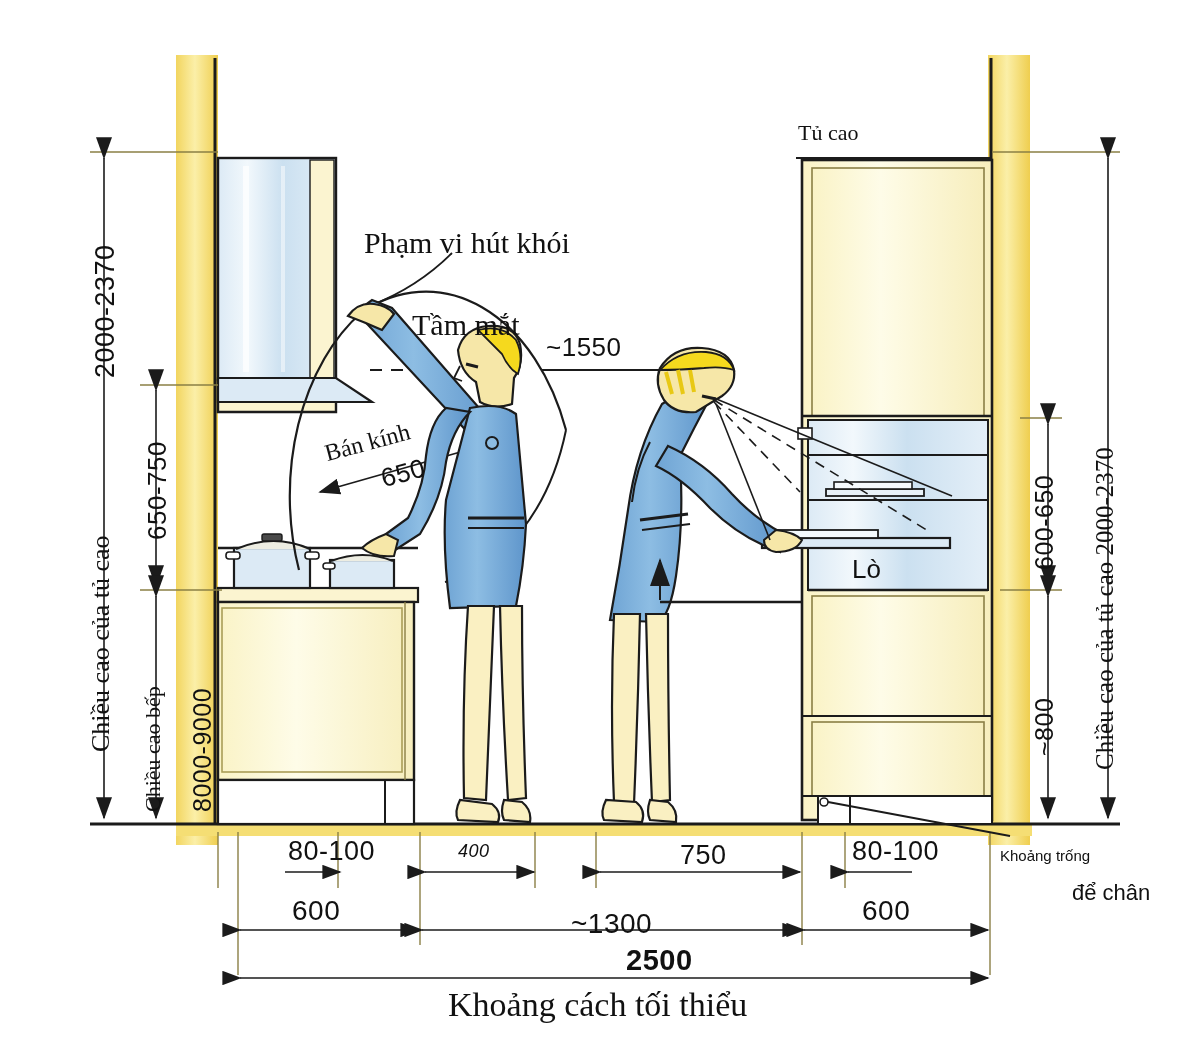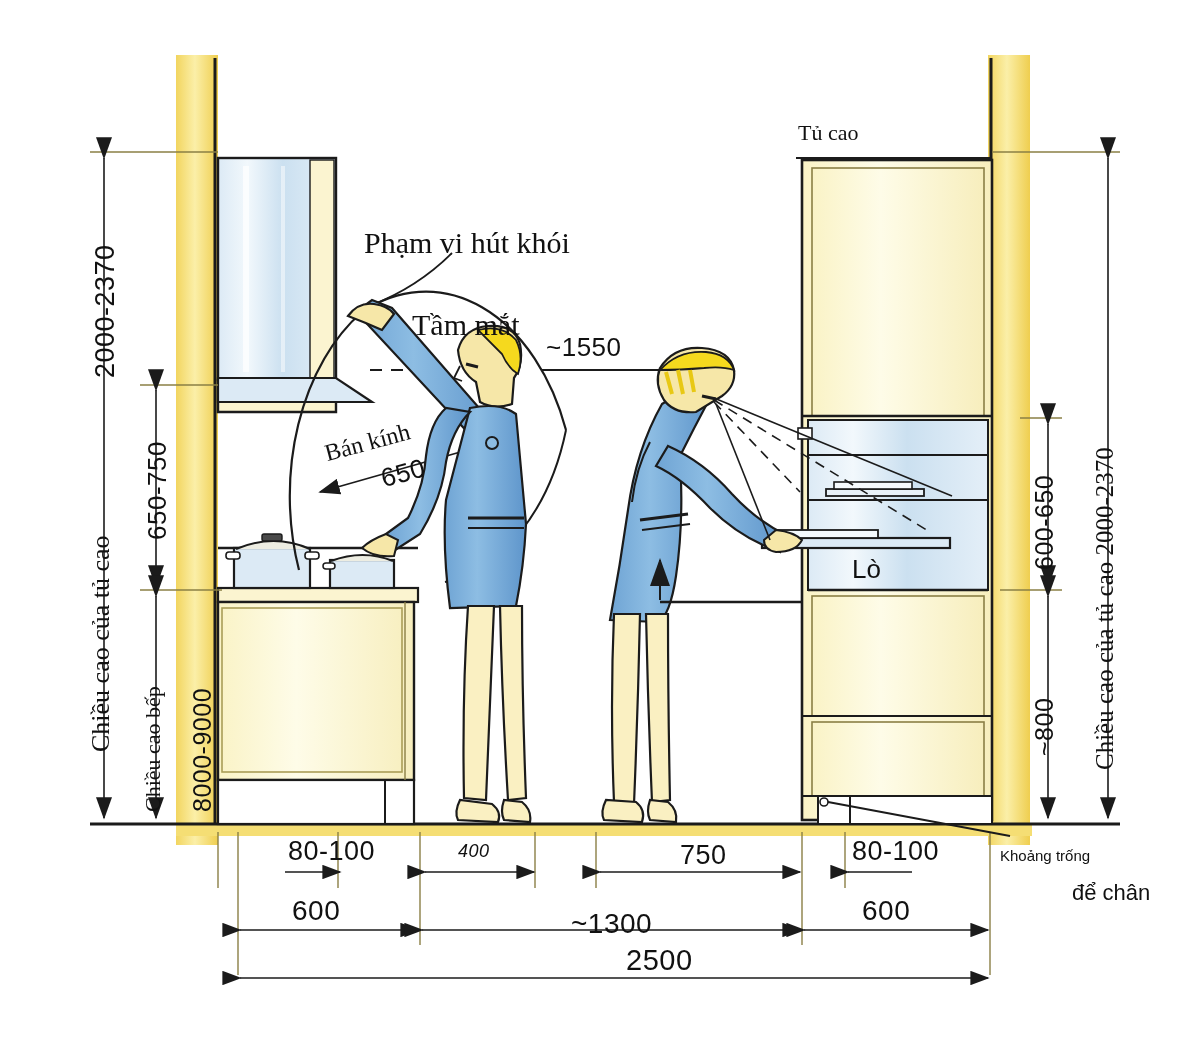--- a/index.html
+++ b/index.html
@@ -298,16 +298,17 @@
 
 <div class="lbl dim" style="left:288px;top:838px;font-size:27px;">80-100</div>
 <div class="lbl dim" style="left:458px;top:842px;font-size:18px;font-style:italic;">400</div>
 <div class="lbl dim" style="left:680px;top:842px;font-size:27px;text-align:right;">750</div>
 <div class="lbl dim" style="left:852px;top:838px;font-size:27px;">80-100</div>
 
 <div class="lbl dim" style="left:292px;top:897px;font-size:28px;">600</div>
 <div class="lbl dim" style="left:552px;top:910px;font-size:28px;margin-left:19px;">~1300</div>
 <div class="lbl dim" style="left:862px;top:897px;font-size:28px;">600</div>
 
-<div class="lbl dim" style="left:626px;top:946px;font-size:29px;">2500</div>
-
+<div class="lbl dim" style="left:626px;top:946px;font-size:29px;font-weight:bold;">2500</div>
+
+<div class="lbl" style="left:448px;top:988px;font-size:34px;">Khoảng cách tối thiểu</div>
 
 </div>
 
 </body></html>

